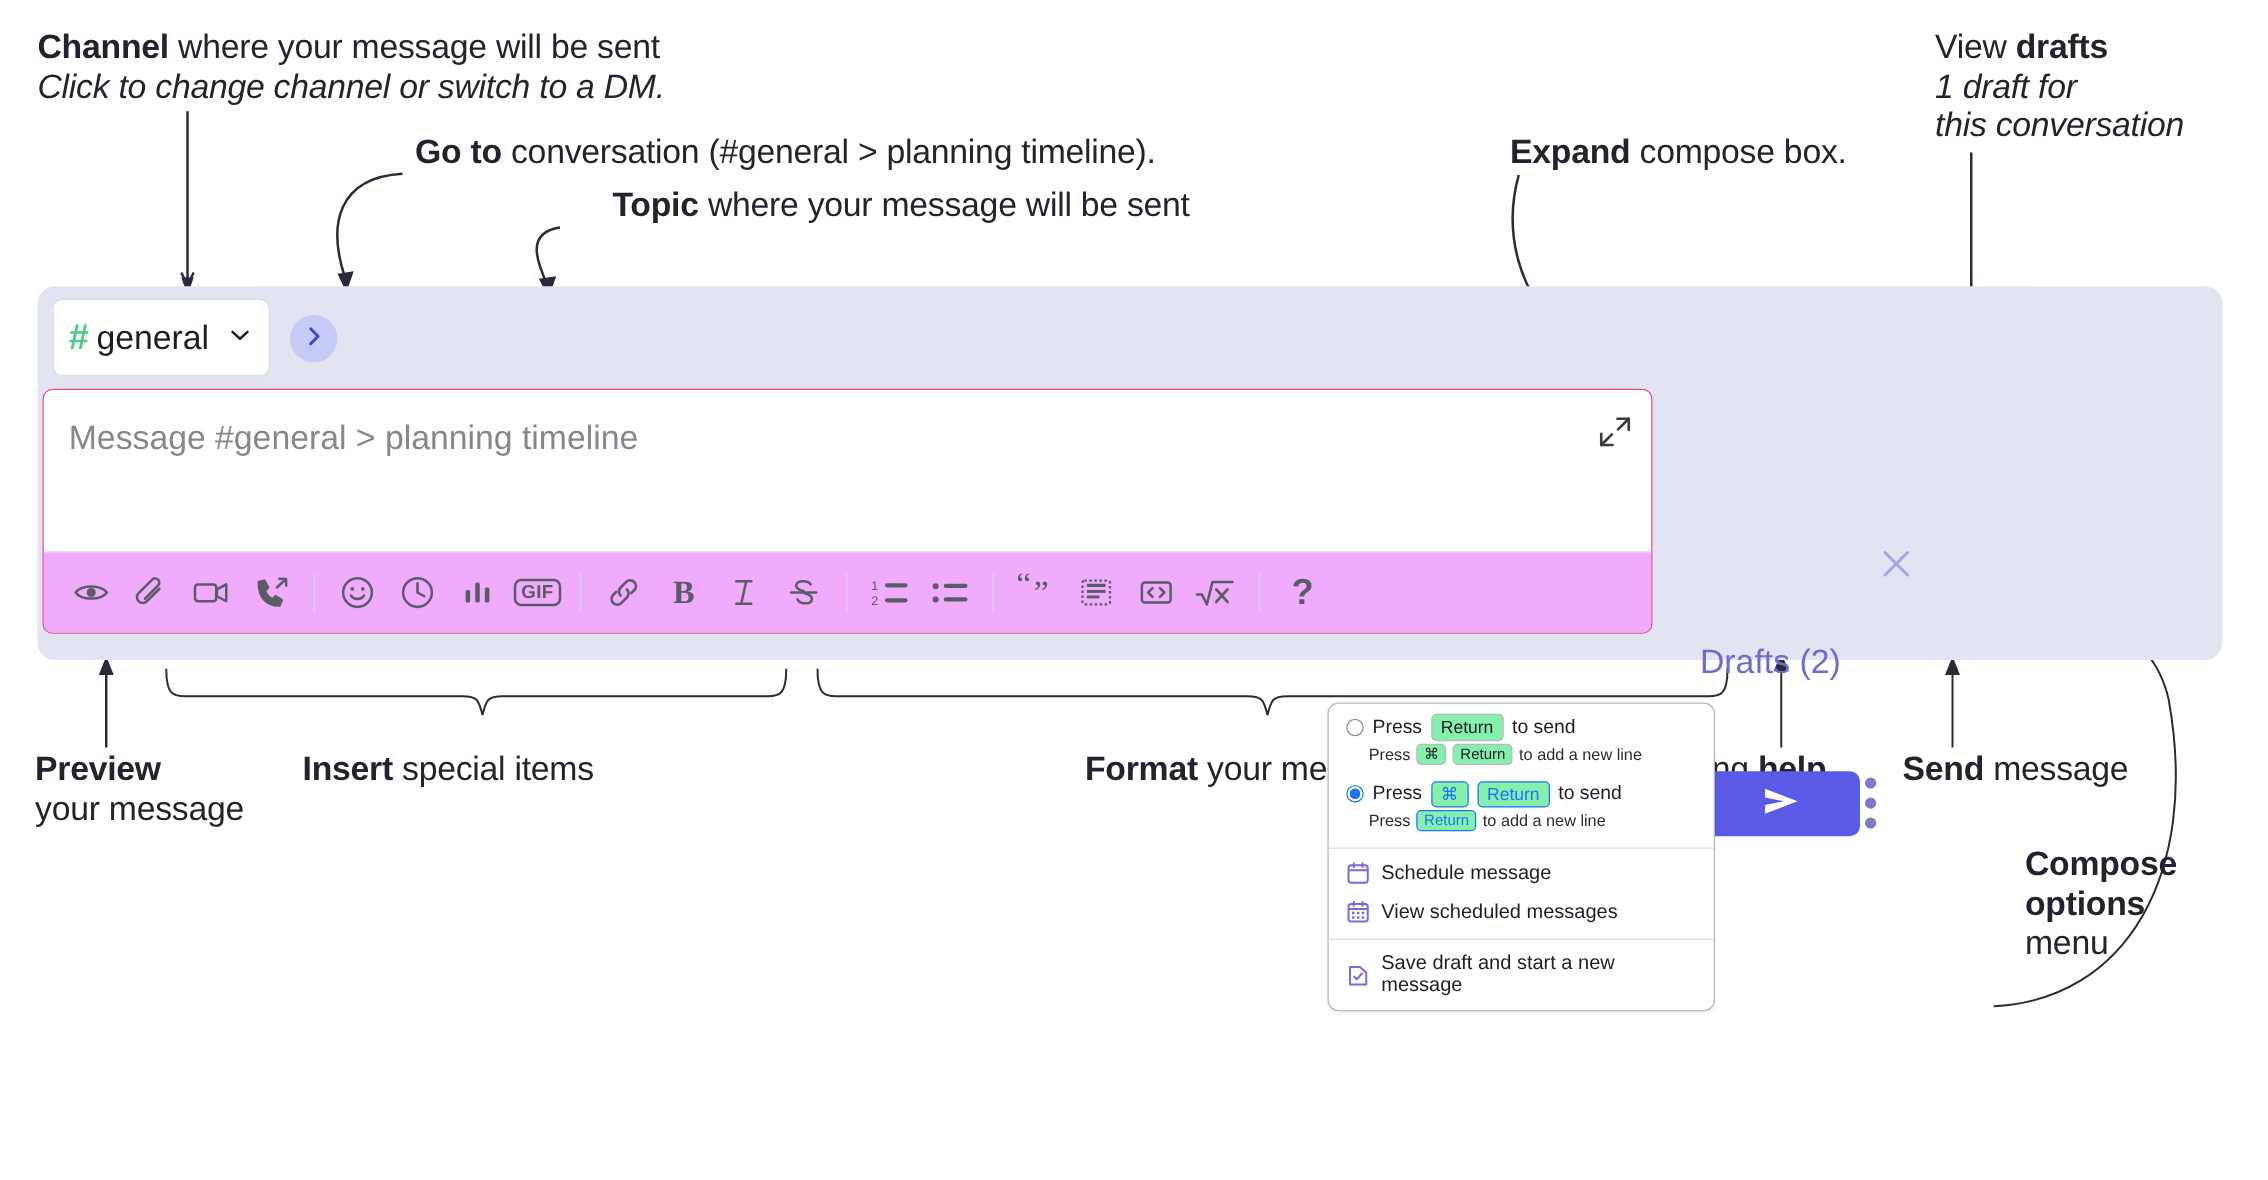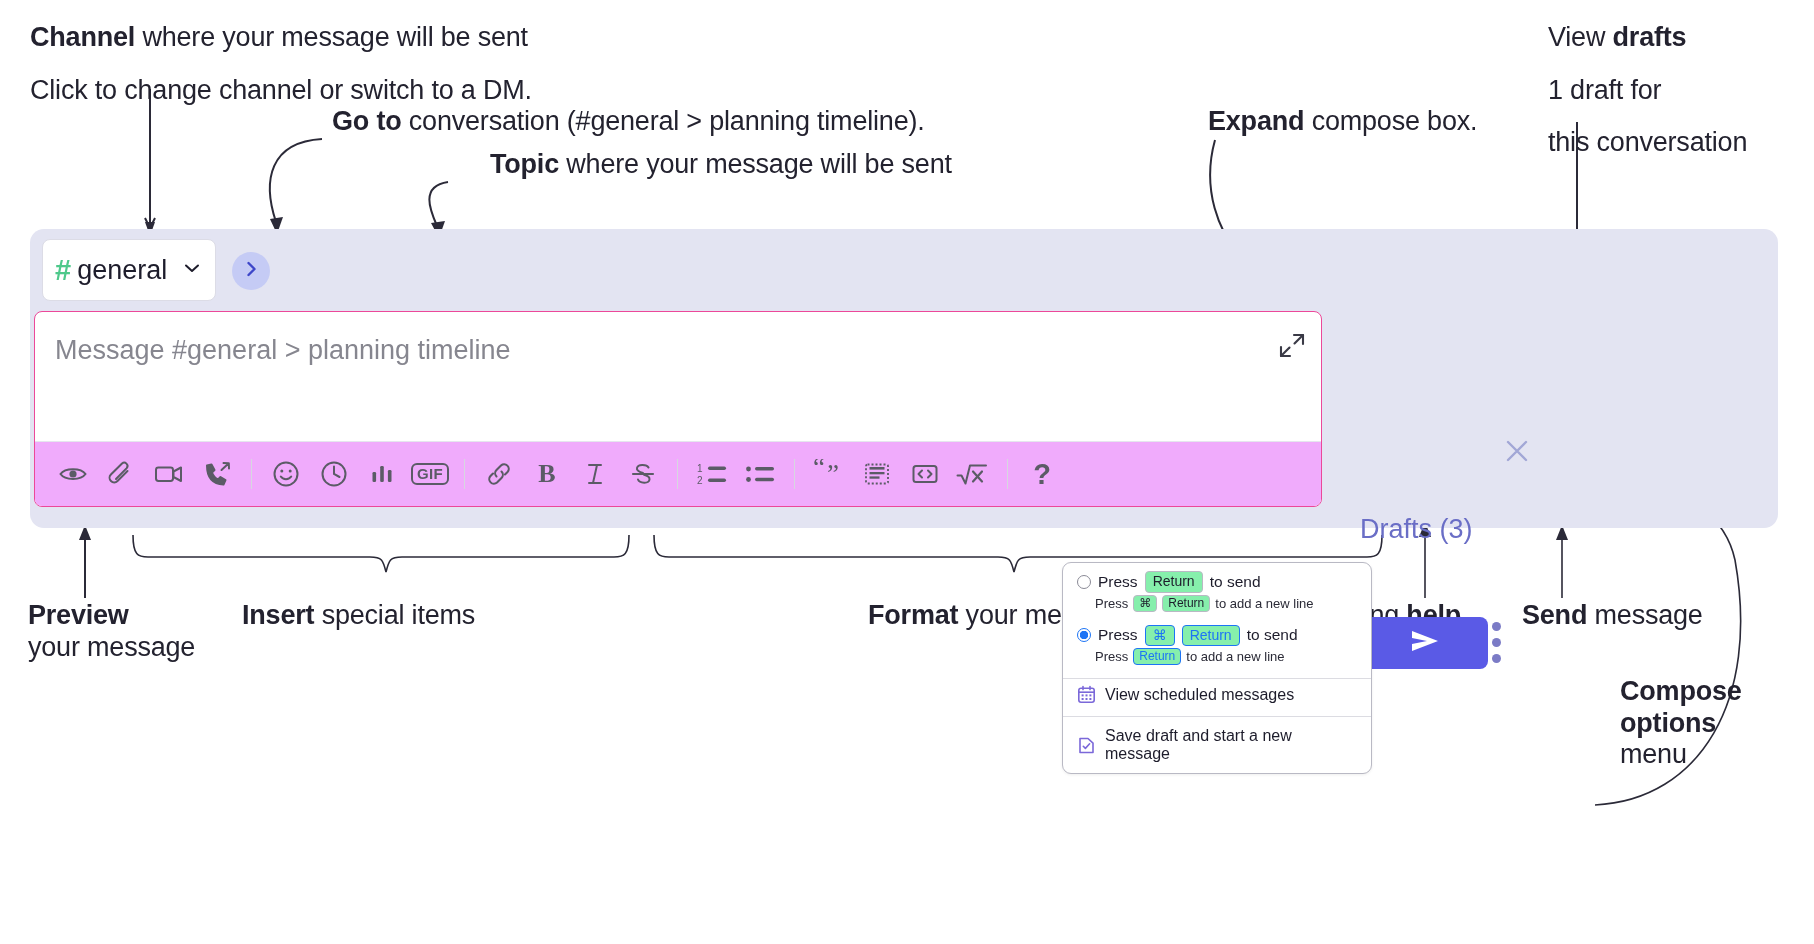--- a/index.html
+++ b/index.html
@@ -15,21 +15,21 @@
   
   .anno{
     position:absolute;
     font-size:27px;
     line-height:1.17;
     color:#23222f;
     white-space:nowrap;
     letter-spacing:-0.2px;
   }
   .anno b{font-weight:700;}
-  .anno .it{margin-top:21px;}
+  .anno .it{font-style:italic;}
 
   
   #leaders{position:absolute;left:0;top:0;width:1814px;height:944px;pointer-events:none;}
 
   
   #compose-panel{
     position:absolute;left:30px;top:229px;width:1748px;height:299px;
     background:#e3e4f2;
     border-radius:14px;
     box-sizing:border-box;
@@ -391,21 +391,21 @@
       </div>
 
       <div class="tb-sep"></div>
 
       <div class="tb-icon">
         <span class="qmark">?</span>
       </div>
     </div>
   </div>
 
-  <div id="drafts-link">Drafts (3)</div>
+  <div id="drafts-link">Drafts (2)</div>
 
   <div id="send-btn">
     <span>
       <svg width="40" height="32" viewBox="0 0 40 32" fill="#ffffff">
         <path d="M7 6 L33 16 L7 26 L7 19 L22 16 L7 13 Z"></path>
       </svg>
     </span>
   </div>
 
   <div id="kebab">
@@ -444,20 +444,30 @@
     <span>to send</span>
   </div>
   <div class="radio-sub">
     <span>Press</span>
     <span class="key sm blue">Return</span>
     <span>to add a new line</span>
   </div>
 
   <div class="menu-div"></div>
 
+  <div class="menu-item" style="margin-top:4px;">
+    <span class="mi-icon">
+      <svg width="19" height="19" viewBox="0 0 19 19" fill="none" stroke="#7b68d9" stroke-width="1.6">
+        <rect x="1.8" y="3.2" width="15.4" height="14" rx="2.2"></rect>
+        <path d="M1.8 7.2 L17.2 7.2" stroke-width="1.6"></path>
+        <path d="M6 1.5 L6 4.6 M13 1.5 L13 4.6" stroke-linecap="round"></path>
+      </svg>
+    </span>
+    <span>Schedule message</span>
+  </div>
 
   <div class="menu-item">
     <span class="mi-icon">
       <svg width="19" height="19" viewBox="0 0 19 19" fill="none" stroke="#7b68d9" stroke-width="1.6">
         <rect x="1.8" y="3.2" width="15.4" height="14" rx="2.2"></rect>
         <path d="M1.8 7.2 L17.2 7.2"></path>
         <path d="M6 1.5 L6 4.6 M13 1.5 L13 4.6" stroke-linecap="round"></path>
         <g fill="#7b68d9" stroke="none">
           <rect x="4.6" y="9.4" width="2" height="2"></rect>
             <rect x="8.5" y="9.4" width="2" height="2"></rect>

